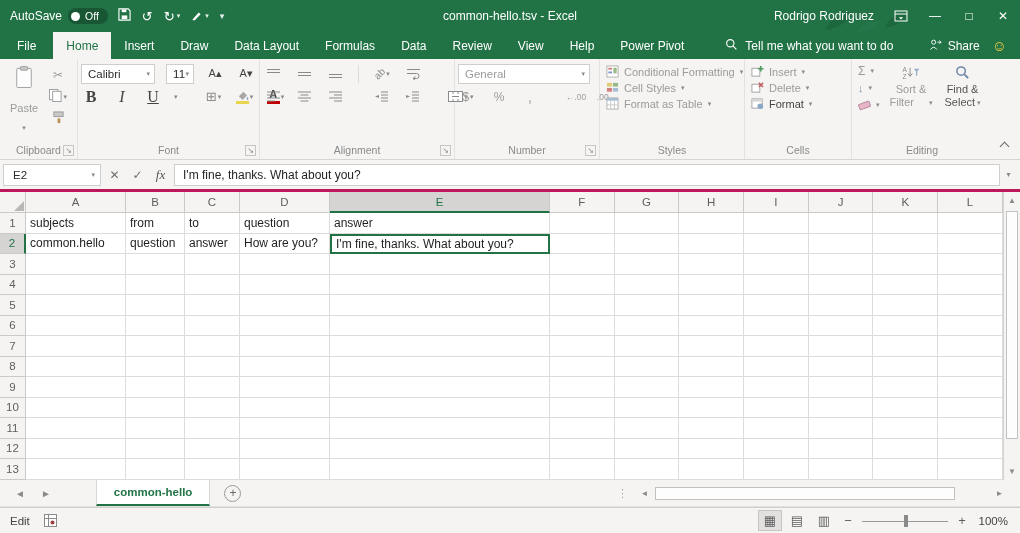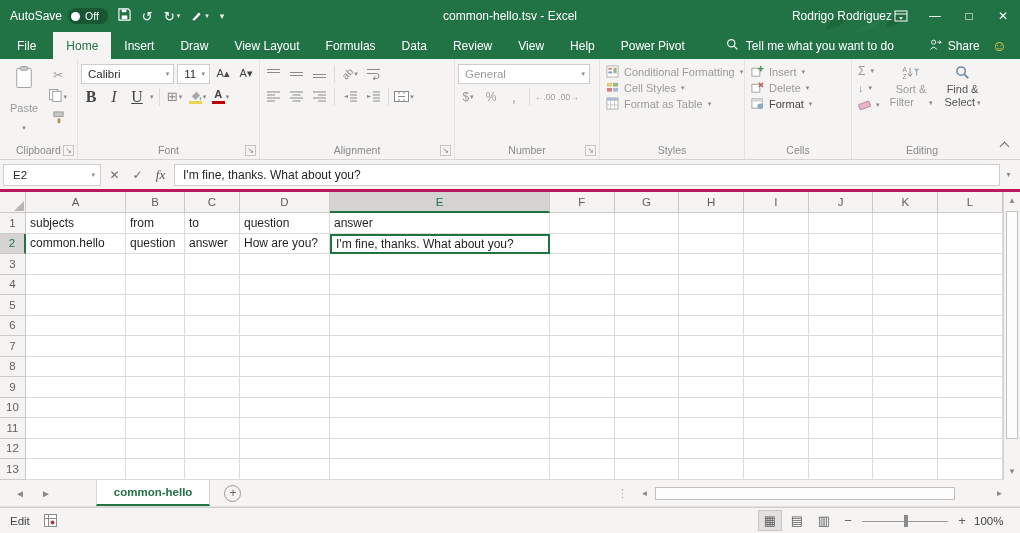--- a/index.html
+++ b/index.html
@@ -11,41 +11,41 @@
   
   .titlebar{height:32px;background:var(--accent,#217346);display:flex;align-items:center;color:#fff;font-size:12px;position:relative;flex:0 0 auto}
   .autosave{display:flex;align-items:center;gap:6px;padding:0 8px 0 10px}
   .pill{display:flex;align-items:center;gap:5px;border-radius:9px;background:rgba(0,0,0,.25);padding:2px 9px 2px 3px;font-size:10.5px}
   .pill .dot{width:9px;height:9px;border-radius:50%;background:#fff}
   .qat{display:flex;align-items:center;gap:11px;margin-left:2px}
   .qbtn{display:flex;align-items:center;gap:2px;font-size:13px;color:#fff}
   .qdd{font-size:7px;color:#e8f1ec}
   .tb-title{position:absolute;left:0;right:0;text-align:center;pointer-events:none;font-size:12px}
   .tb-right{margin-left:auto;display:flex;align-items:center;height:100%;position:relative;z-index:2}
-  .tb-user{font-size:12px;margin-right:2px}
+  .tb-user{font-size:12px;margin-right:20px}
   .tbicon{margin-right:10px;display:flex}
   .art{position:absolute;right:110px;top:0;pointer-events:none;z-index:1}
   .winbtn{width:34px;height:32px;display:flex;align-items:center;justify-content:center;font-size:12px;color:#fff}
 
   
   .tabsrow{height:27px;background:var(--accent,#217346);display:flex;align-items:stretch;color:#fff;font-size:12px;flex:0 0 auto}
   .ftab{padding:0 17px;display:flex;align-items:center}
   .rtab{padding:0 13px;display:flex;align-items:center;white-space:nowrap}
   .rtab.active{background:#f5f4f3;color:var(--accent,#217346)}
   .tellme{display:flex;align-items:center;gap:7px;margin-left:20px;padding:0 8px;white-space:nowrap}
   .tb-share{display:flex;align-items:center;gap:6px;margin-left:auto;padding:0 12px;white-space:nowrap}
   .smiley{display:flex;align-items:center;color:#f7cf46;font-size:15px;padding-right:13px}
 
   
   .ribbon{height:101px;background:#f5f4f3;display:flex;position:relative;border-bottom:1px solid #d6d5d4;flex:0 0 auto}
   .rg{display:flex;flex-direction:column;border-right:1px solid #e3e2e1;position:relative;padding:3px 3px 0}
   .rg-body{flex:1}
   .rg-label{height:16px;line-height:15px;text-align:center;font-size:10.5px;color:#8a8a8a}
   .launch{position:absolute;right:3px;bottom:3px;font-size:8px;line-height:9px;color:#8a8a8a;border:1px solid #c6c5c4;width:11px;height:11px;text-align:center}
-  .rrow{display:flex;align-items:center;gap:3px;height:23px}
+  .rrow{display:flex;align-items:center;gap:11px;height:23px}
   .sbtn{height:21px;min-width:20px;display:flex;align-items:center;justify-content:center;gap:1px;color:#6e6e6e}
   .dd{font-size:7px;color:#8a8a8a}
   .combo{background:#fff;border:1px solid #cfcecd;height:20px;display:flex;align-items:center;justify-content:space-between;font-size:11.5px;color:#2b2b2b;padding:0 4px 0 6px}
   .dis{color:#9b9b9b}
   .sep{width:1px;height:18px;background:#dddcdb;margin:0 2px}
   .bigbtn{display:flex;flex-direction:column;align-items:center;padding:3px 7px 0;gap:10px;font-size:11px;color:#9b9b9b}
   .colorbar{display:block;width:13px;height:3px;margin-top:1px}
   .glyphbtn{display:flex;flex-direction:column;align-items:center;line-height:11px}
   .stybtn{display:flex;align-items:center;gap:5px;height:16px;font-size:11px;color:#9b9b9b;padding:0 3px;white-space:nowrap}
   .stybtn .lbl{flex:0 0 auto}
@@ -94,21 +94,21 @@
   .statusbar{height:26px;background:#f5f4f3;border-top:1px solid #d0cfce;display:flex;align-items:center;font-size:11.5px;color:#444;flex:0 0 auto}
   .smode{padding-left:10px}
   .macro{margin-left:14px;display:flex}
   .sright{margin-left:auto;display:flex;align-items:center;gap:3px;padding-right:10px}
   .viewbtn{width:24px;height:21px;display:flex;align-items:center;justify-content:center;color:#5f5f5f;font-size:13px}
   .viewbtn.active{background:#e2e1e0;border:1px solid #c6c5c4}
   .zbtn{width:18px;text-align:center;color:#5f5f5f;font-size:13px}
   .slider{width:86px;height:22px;position:relative;margin:0 2px}
   .slider .track{position:absolute;left:0;right:0;top:11px;height:1px;background:#9a9a9a}
   .slider .thumb{position:absolute;left:42px;top:5px;width:4px;height:12px;background:#8a8a8a}
-  .zoomlabel{width:36px;text-align:left;padding-right:2px}
+  .zoomlabel{width:36px;text-align:right;padding-right:2px}
 </style>
 </head>
 <body>
 
 <div class="window">
 
   <div class="titlebar">
     <div class="autosave">
       <span>AutoSave</span>
       <span class="pill">
@@ -161,21 +161,21 @@
       <span class="winbtn">✕</span>
     </div>
   </div>
 
   <div class="tabsrow">
     <div class="ftab">File</div>
     <div id="ribbon-tabs" style="display:flex">
         <div class="rtab active">Home</div>
         <div class="rtab">Insert</div>
         <div class="rtab">Draw</div>
-        <div class="rtab">View Layout</div>
+        <div class="rtab">Data Layout</div>
         <div class="rtab">Formulas</div>
         <div class="rtab">Data</div>
         <div class="rtab">Review</div>
         <div class="rtab">View</div>
         <div class="rtab">Help</div>
         <div class="rtab">Power Pivot</div>
       </div>
     <div class="tellme">
       <span><svg width="13" height="13" viewBox="0 0 16 16">
             <circle cx="6.5" cy="6.5" r="4.5" fill="none" stroke="#fff" stroke-width="1.4"></circle>

